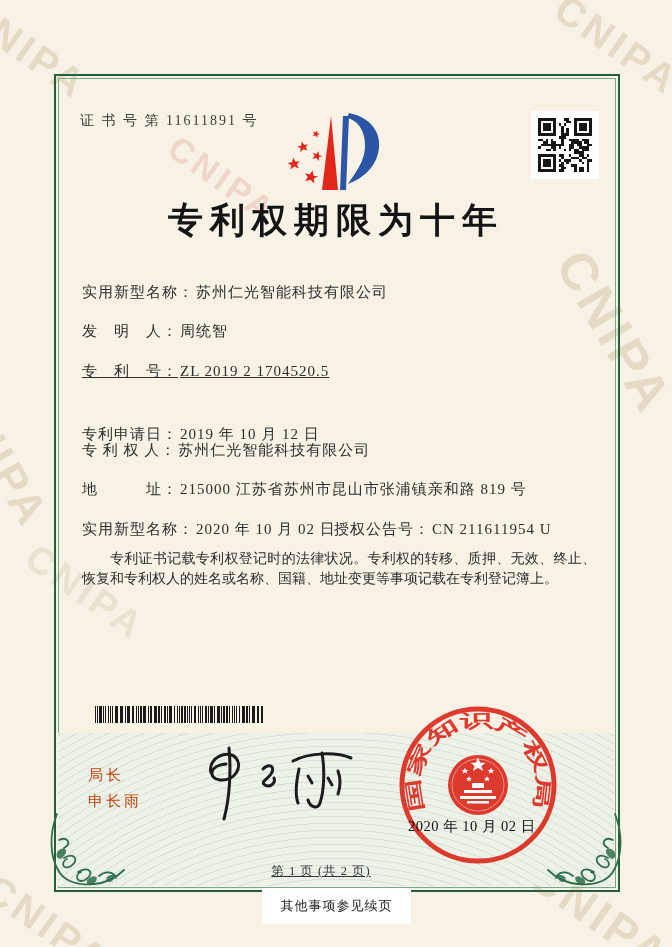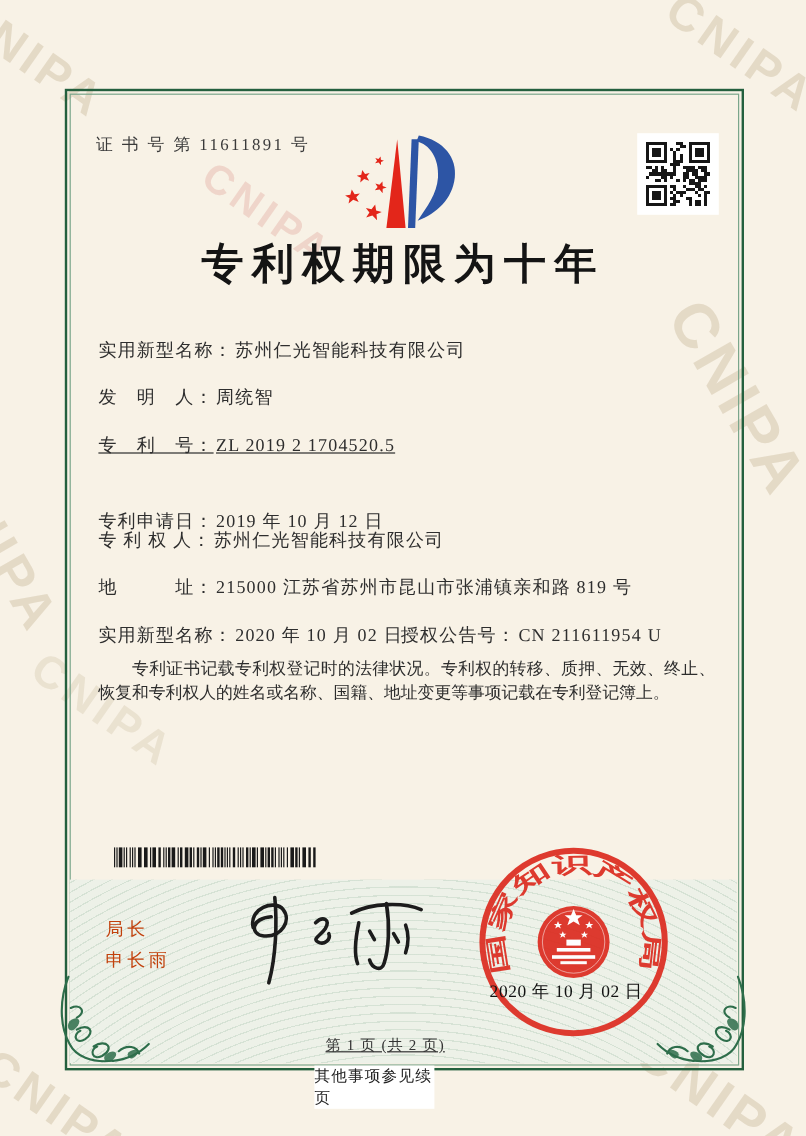--- a/index.html
+++ b/index.html
@@ -57,21 +57,21 @@
   .seal{position:absolute;left:394px;top:701px;z-index:3;}
   .seal-date{
     position:absolute;left:408px;top:817px;width:150px;z-index:4;
     font-size:14.5px;color:#111;letter-spacing:0.5px;white-space:nowrap;
   }
   .page-no{
     position:absolute;left:236px;top:863px;width:170px;z-index:2;text-align:center;
     font-size:12.5px;color:#333;letter-spacing:1px;text-decoration:underline;
   }
   .footer-label{
-    position:absolute;left:262px;top:888px;width:100px;height:36px;background:#ffffff;z-index:2;
+    position:absolute;left:262px;top:888px;width:149px;height:36px;background:#ffffff;z-index:2;
     display:flex;align-items:center;justify-content:center;
     font-size:13px;color:#222;letter-spacing:1px;
   }
   .ornament{position:absolute;z-index:2;}
   .ornament.right{transform:scaleX(-1);}
 </style>
 </head>
 <body>
 
 <div class="wm" style="left:-20px;top:-10px;font-size:40px;transform:rotate(35deg);">CNIPA</div>

